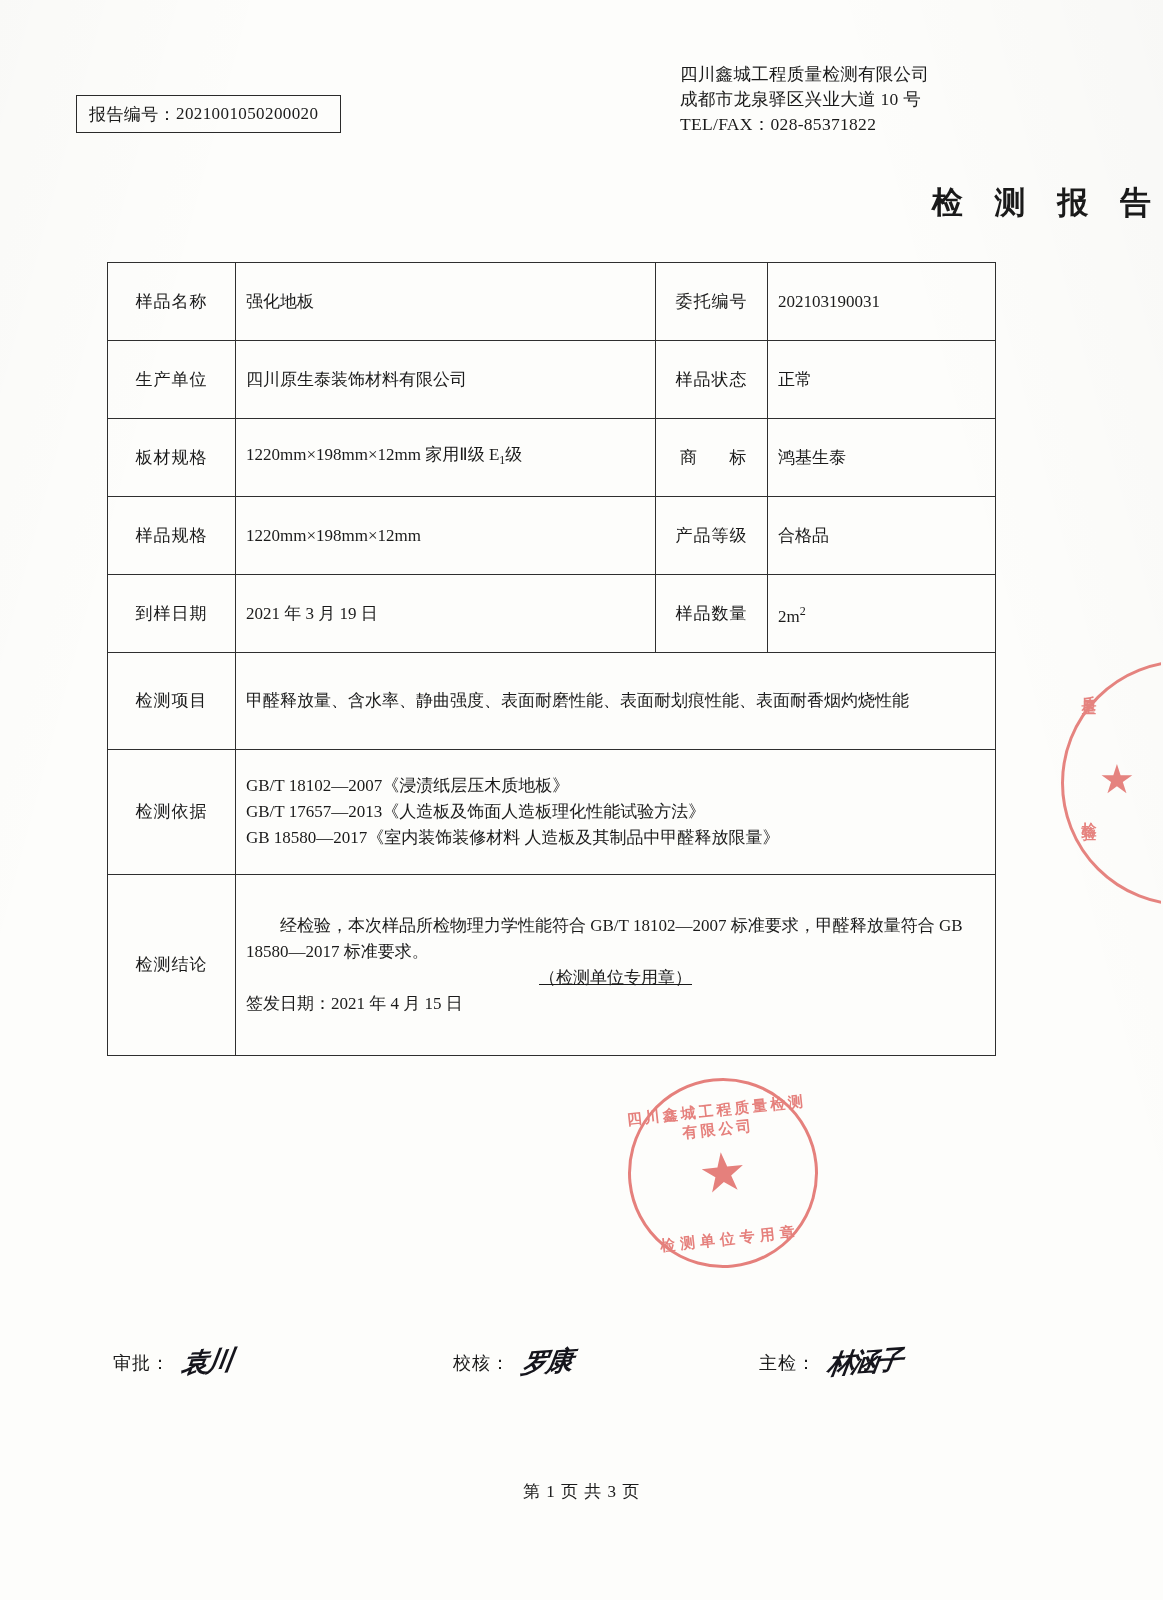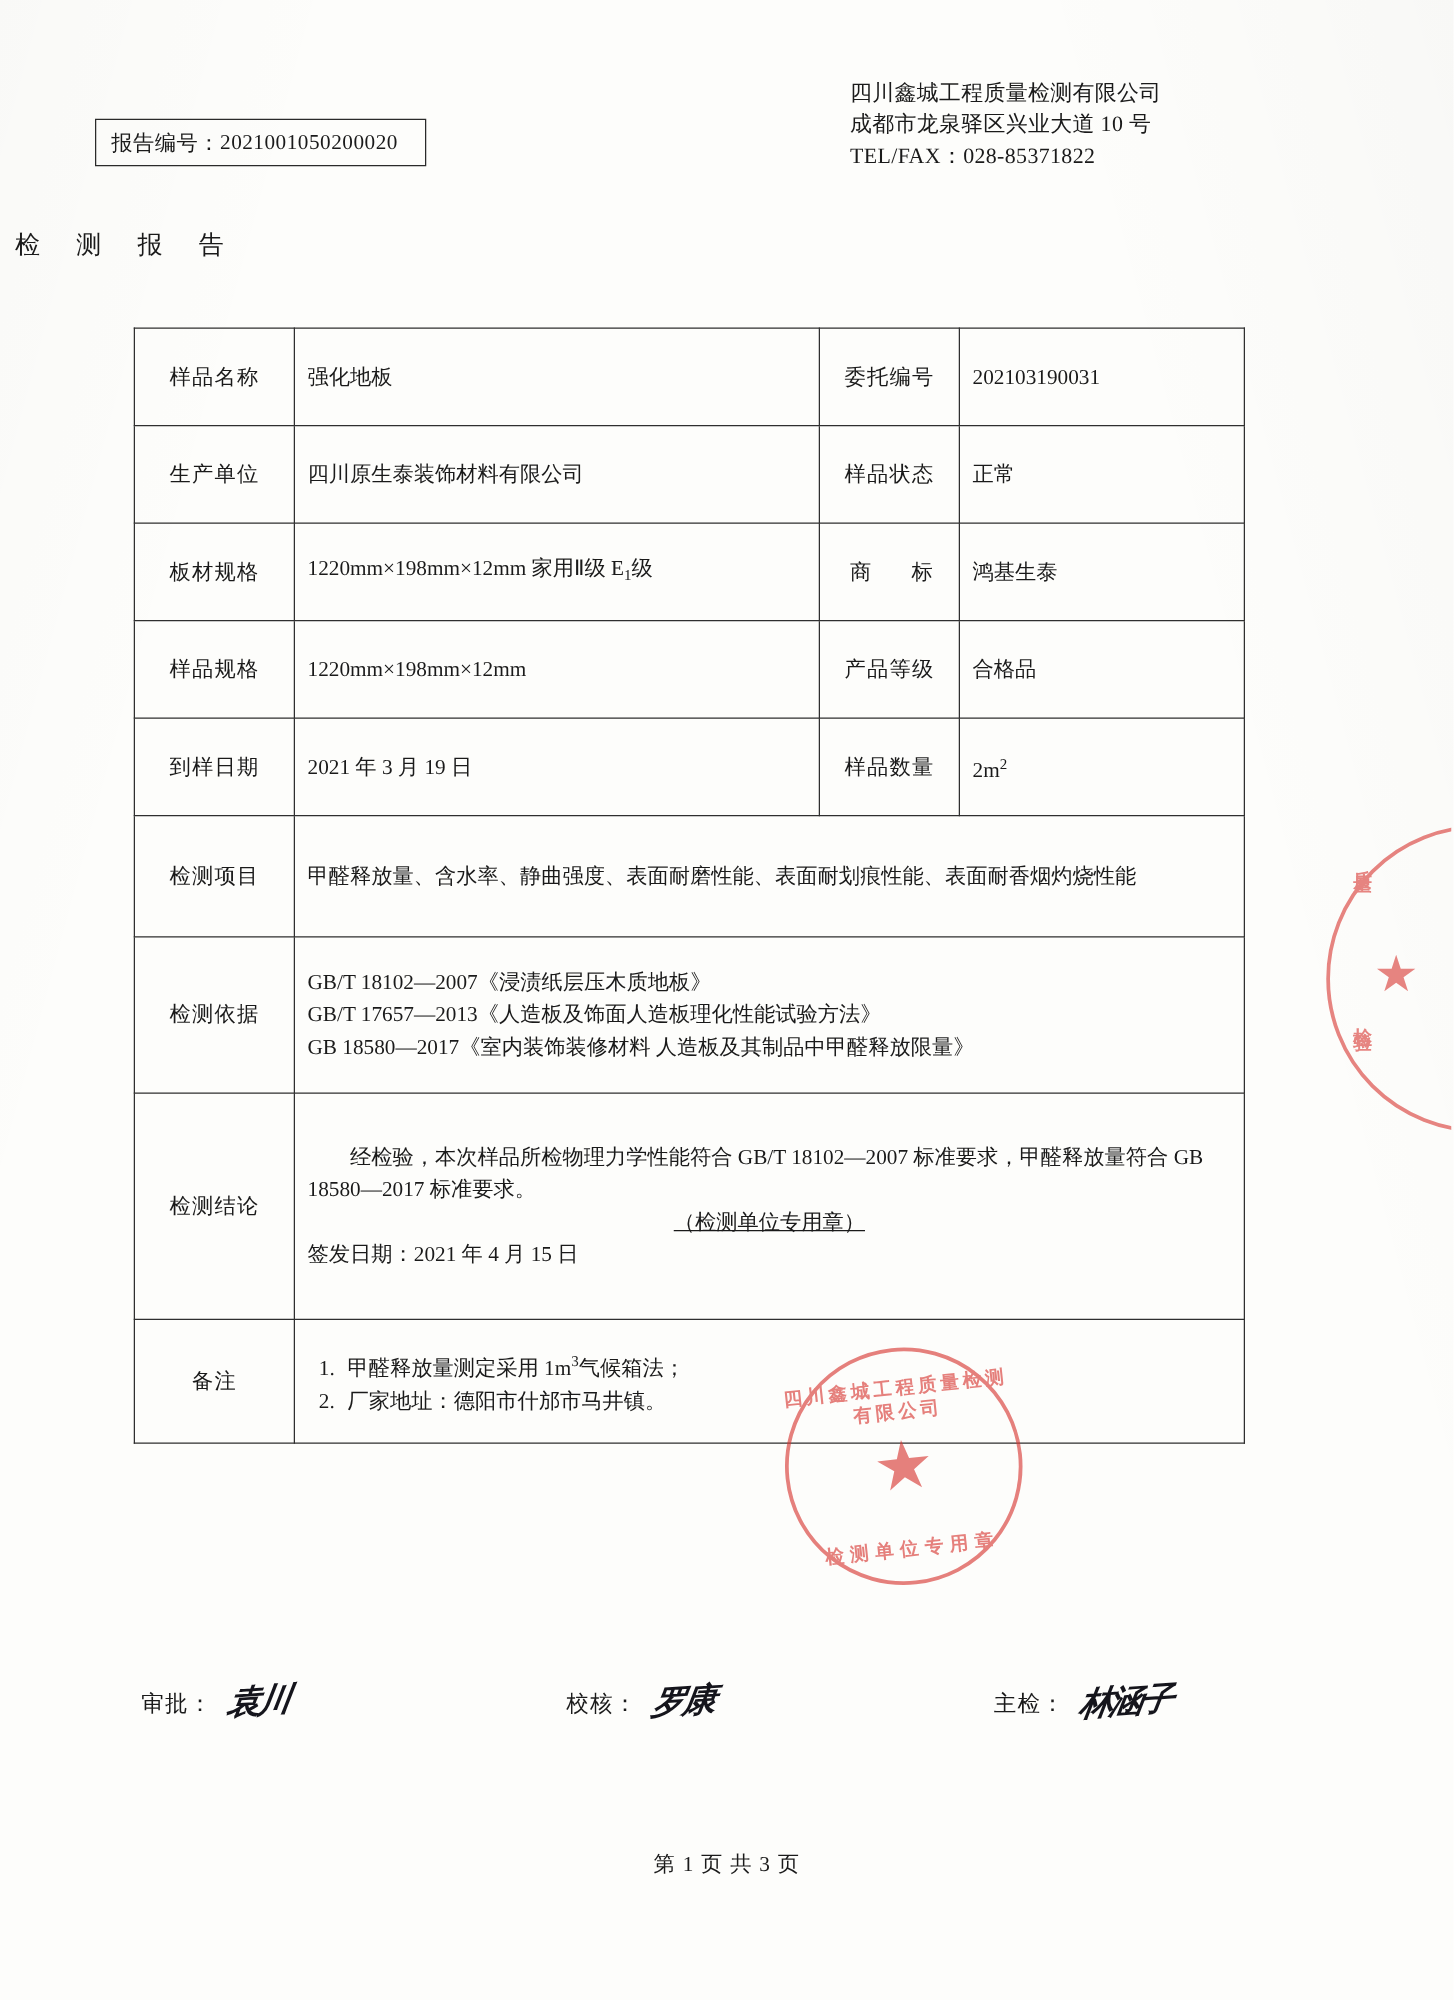--- a/index.html
+++ b/index.html
@@ -47,23 +47,23 @@
     line-height: 25px;
     letter-spacing: 0.3px;
   }
   .lab-info div { white-space: nowrap; }
 
   .doc-title {
     position: absolute;
     left: 0;
     right: 0;
     top: 182px;
-    text-align: left;
-    font-size: 20px;
-    font-weight: normal;
+    text-align: right;
+    font-size: 31px;
+    font-weight: bold;
     letter-spacing: 12px;
     text-indent: 12px;
   }
 
   
   table.main {
     position: absolute;
     left: 107px;
     top: 262px;
     width: 888px;
@@ -122,21 +122,21 @@
   }
   .sign-item {
     position: absolute;
     display: flex;
     align-items: flex-end;
     font-size: 18px;
     letter-spacing: 1px;
   }
   .sig-a { left: 6px; }
   .sig-b { left: 346px; }
-  .sig-c { left: 652px; margin-left: 36px; }
+  .sig-c { left: 652px; }
   .hand {
     font-family: "DejaVu Serif", serif;
     font-size: 27px;
     font-style: italic;
     font-weight: bold;
     margin-left: 12px;
     transform: skewX(-12deg) rotate(-4deg);
     color: #15151c;
     letter-spacing: -3px;
     line-height: 1;
@@ -289,29 +289,20 @@
           <div>GB/T 17657—2013《人造板及饰面人造板理化性能试验方法》</div>
           <div>GB 18580—2017《室内装饰装修材料  人造板及其制品中甲醛释放限量》</div>
         </td>
       </tr>
       <tr>
         <td class="lbl">检测结论</td>
         <td class="val concl" colspan="3" style="height:168px;">
           <p class="indent">经检验，本次样品所检物理力学性能符合 GB/T 18102—2007 标准要求，甲醛释放量符合 GB 18580—2017 标准要求。</p>
           <p class="center-line">（检测单位专用章）</p>
           <p class="sign-line">签发日期：2021 年 4 月 15 日</p>
-        </td>
-      </tr>
-      <tr>
-        <td class="lbl">备注</td>
-        <td class="val notes" colspan="3" style="height:86px;">
-          <ol>
-            <li><span>甲醛释放量测定采用 1m</span><span class="sup">3</span><span>气候箱法；</span></li>
-            <li><span>厂家地址：德阳市什邡市马井镇。</span></li>
-          </ol>
         </td>
       </tr>
     </tbody>
   </table>
 
   <div class="sign-row">
     <div class="sign-item sig-a">
       <span>审批：</span>
       <span class="hand">袁川</span>
     </div>

